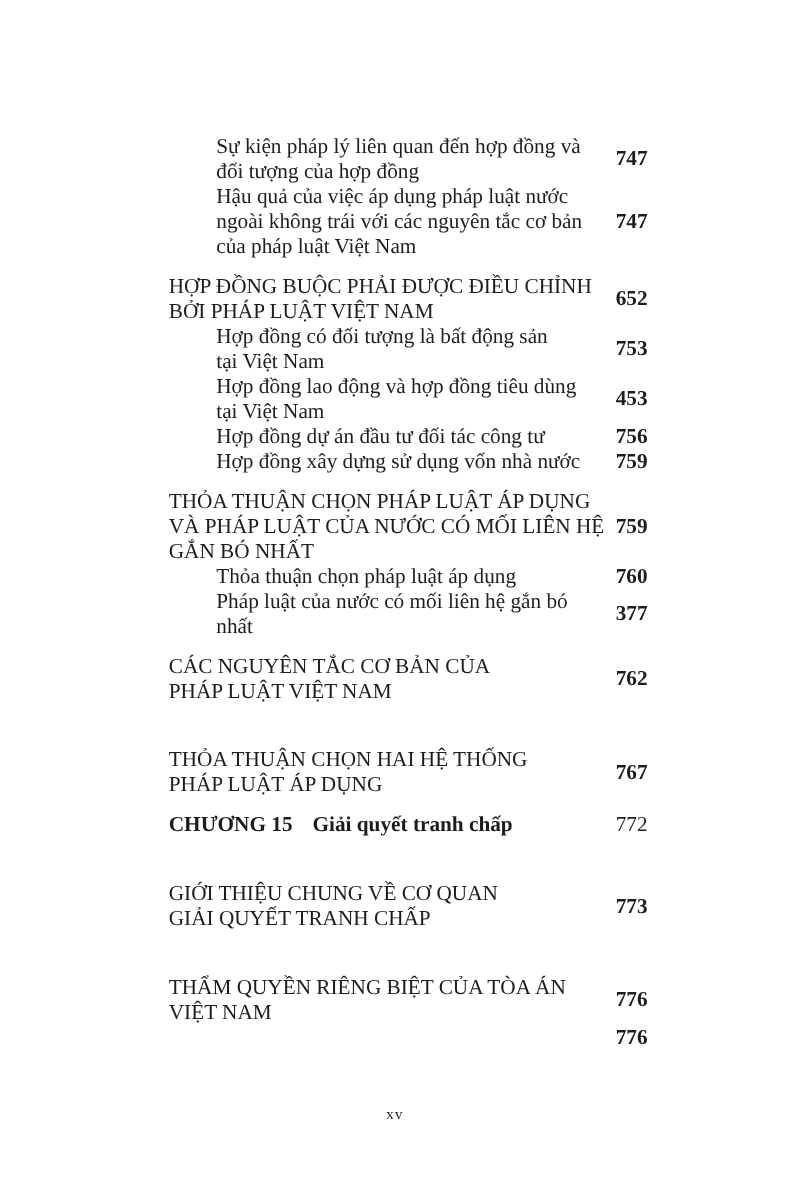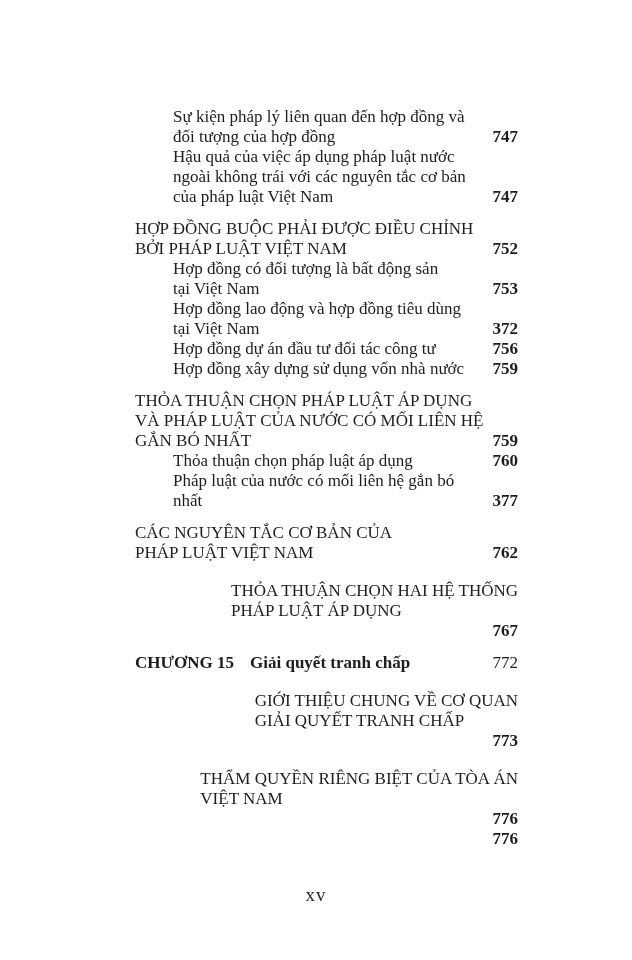--- a/index.html
+++ b/index.html
@@ -19,21 +19,21 @@
   .toc {
     position: absolute;
     left: 135px;
     right: 114px;
     top: 107px;
     font-size: 17px;
     line-height: 20px;
   }
   .row {
     display: flex;
-    align-items: flex-end;
+    align-items: center;
   }
   .row .title {
     white-space: pre-line;
   }
   .row.sub .title {
     margin-left: 38px;
   }
   .row .spacer {
     flex: 1 1 0;
     min-width: 4px;
@@ -47,28 +47,28 @@
   .row.chapter {
     font-weight: bold;
   }
   .row.chapter .pnum {
     font-weight: normal;
   }
   .chapter-title-text {
     margin-left: 16px;
   }
   .gap-sm { margin-top: 12px; }
-  .gap-lg { margin-top: 18px; flex-direction: column; }
+  .gap-lg { margin-top: 35px; }
   .footer {
     position: absolute;
     left: 0;
     right: 0;
     top: 884px;
     text-align: center;
-    font-size: 19px;
+    font-size: 12px;
     letter-spacing: 1px;
     color: #2a2a2a;
   }
 </style>
 </head>
 <body>
 
 <div class="page">
 
   <div class="toc">
@@ -86,35 +86,35 @@
 của pháp luật Việt Nam</div>
       <div class="spacer"></div>
       <div class="pnum">747</div>
     </div>
 
 
     <div class="row section gap-sm">
       <div class="title">HỢP ĐỒNG BUỘC PHẢI ĐƯỢC ĐIỀU CHỈNH
 BỞI PHÁP LUẬT VIỆT NAM</div>
       <div class="spacer"></div>
-      <div class="pnum">752</div>
+      <div class="pnum">652</div>
     </div>
 
     <div class="row sub">
       <div class="title">Hợp đồng có đối tượng là bất động sản
 tại Việt Nam</div>
       <div class="spacer"></div>
       <div class="pnum">753</div>
     </div>
 
     <div class="row sub">
       <div class="title">Hợp đồng lao động và hợp đồng tiêu dùng
 tại Việt Nam</div>
       <div class="spacer"></div>
-      <div class="pnum">372</div>
+      <div class="pnum">453</div>
     </div>
 
     <div class="row sub">
       <div class="title">Hợp đồng dự án đầu tư đối tác công tư</div>
       <div class="spacer"></div>
       <div class="pnum">756</div>
     </div>
 
     <div class="row sub">
       <div class="title">Hợp đồng xây dựng sử dụng vốn nhà nước</div>

